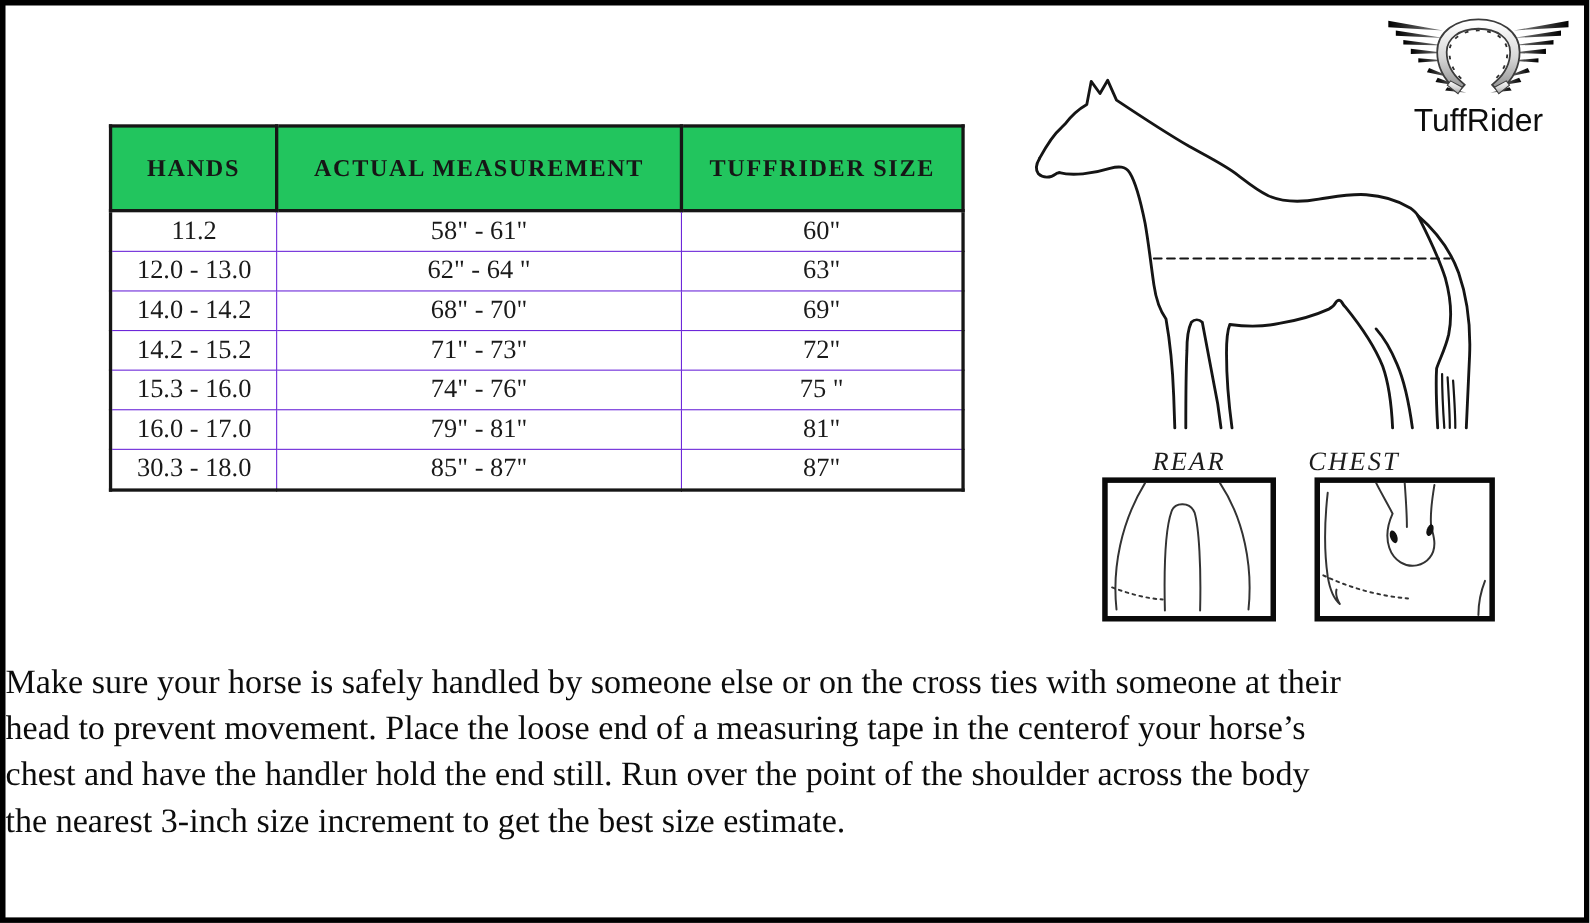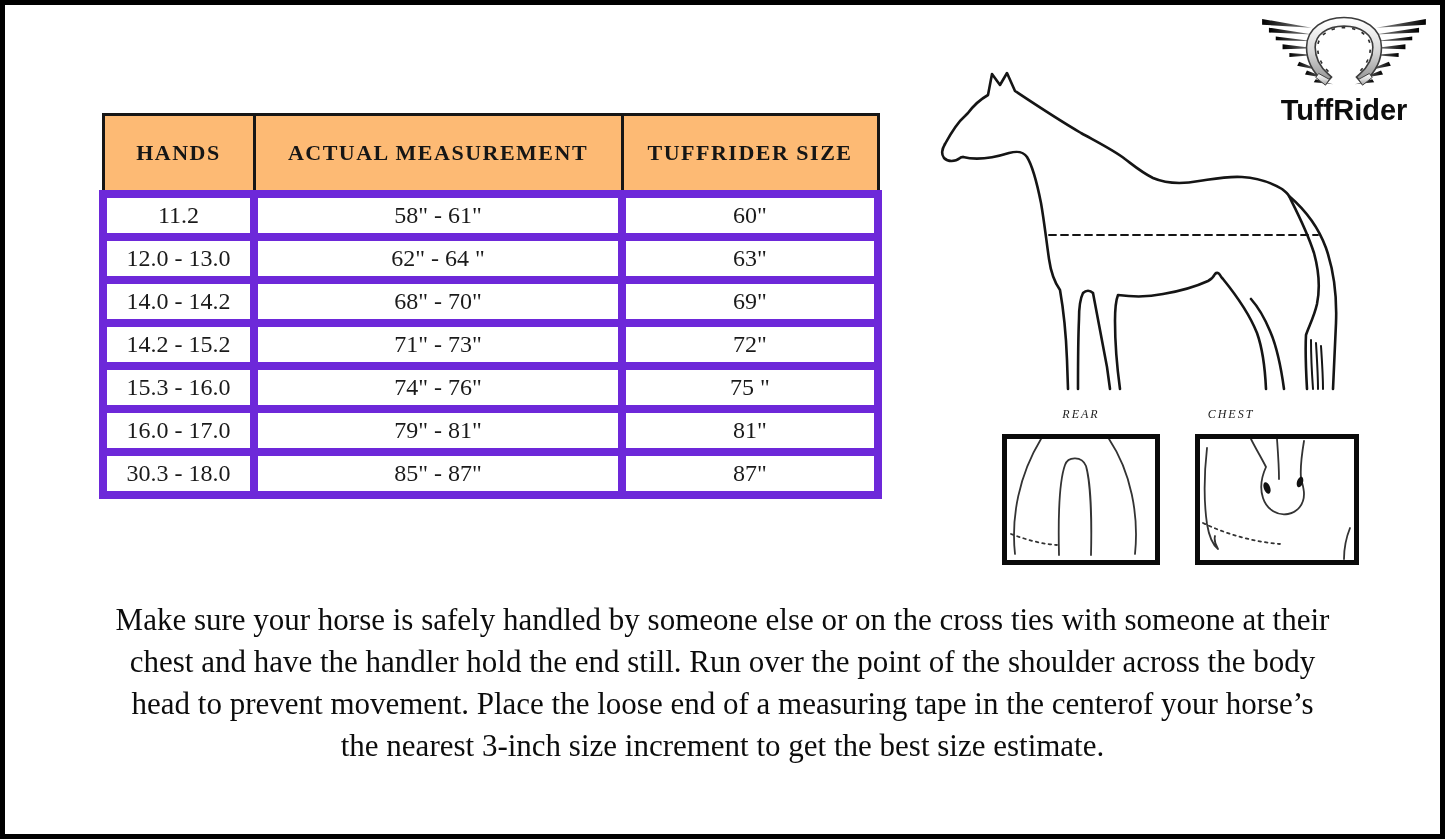--- a/index.html
+++ b/index.html
@@ -8,59 +8,59 @@
     background:#fff;border:5px solid #000;box-sizing:border-box;
     font-family:"Liberation Serif", serif;color:#111;overflow:hidden;
   }
   
   table.size-table{
     position:absolute;left:94px;top:108px;width:760px;
     border-collapse:collapse;table-layout:fixed;
     border:3px solid #161616;
   }
   table.size-table th{
-    background:#fdba74;color:#161616;
+    background:#22c55e;color:#161616;
     font-weight:bold;font-size:22px;letter-spacing:1.5px;
     height:72px;text-align:center;vertical-align:middle;
     border:3px solid #161616;
   }
   table.size-table td{
     font-size:24px;height:33px;text-align:center;vertical-align:middle;
-    border:8px solid #6d28d9;background:#fff;color:#1a1a1a;
+    border:1px solid #6d28d9;background:#fff;color:#1a1a1a;
   }
   .col-hands{width:146px;}
   .col-meas{width:363px;}
   .col-size{width:251px;}
   
   .horse{position:absolute;left:900px;top:40px;width:450px;height:360px;}
   .horse svg{display:block;width:100%;height:100%;}
   
   .logo{position:absolute;left:1253px;top:10px;width:172px;text-align:center;}
   .logo-mark svg{display:block;width:172px;height:78px;}
   .logo-text{
-    font-family:"Liberation Sans", sans-serif;font-weight:bold;
+    font-family:"Liberation Sans", sans-serif;font-weight:normal;
     font-size:29px;color:#0d0d0d;line-height:30px;margin-top:2px;letter-spacing:0px;
   }
   
   .diagram-label{
-    position:absolute;font-style:italic;font-size:12px;letter-spacing:2px;
+    position:absolute;font-style:italic;font-size:24px;letter-spacing:2px;
     color:#1c1c1c;text-align:center;width:160px;
   }
   .rear-label{left:997px;top:402px;width:158px;}
   .chest-label{left:1144px;top:402px;width:164px;font-family:Liberation Serif, serif;}
   .diagram-box{
     position:absolute;border:5px solid #0a0a0a;background:#fff;box-sizing:border-box;
   }
   .rear-box{left:997px;top:429px;width:158px;height:131px;}
   .chest-box{left:1190px;top:429px;width:164px;height:131px;}
   .diagram-box svg{display:block;width:100%;height:100%;}
   
   .instructions{
     position:absolute;left:0;right:0;top:594px;
-    font-size:31px;line-height:42px;color:#0c0c0c;text-align:center;font-family:Liberation Serif, serif;
+    font-size:31px;line-height:42px;color:#0c0c0c;font-family:Liberation Serif, serif;
   }
   .instr-line{white-space:nowrap;}
 </style>
 </head>
 <body>
 
 <div class="page">
 
   <table class="size-table">
     <thead>
@@ -199,18 +199,18 @@
       <path d="M 77 0 C 78 14 79 27 79 40"></path>
       <ellipse cx="67" cy="49" rx="3.2" ry="6" transform="rotate(-20 67 49)" fill="#111" stroke="none"></ellipse>
       <ellipse cx="100" cy="43" rx="3" ry="5.5" transform="rotate(18 100 43)" fill="#111" stroke="none"></ellipse>
       <path stroke-dasharray="2.5 4" d="M 3 84 C 28 96 55 103 80 105"></path>
       <path d="M 150 89 C 146 99 144 110 144 120"></path>
     </svg>
   </div>
 
   <div class="instructions">
     <div class="instr-line">Make sure your horse is safely handled by someone else or on the cross ties with someone at their</div>
+    <div class="instr-line">head to prevent movement. Place the loose end of a measuring tape in the centerof your horse’s</div>
     <div class="instr-line">chest and have the handler hold the end still. Run over the point of the shoulder across the body</div>
-    <div class="instr-line">head to prevent movement. Place the loose end of a measuring tape in the centerof your horse’s</div>
     <div class="instr-line">the nearest 3-inch size increment to get the best size estimate.</div>
   </div>
 
 </div>
 
 </body></html>

